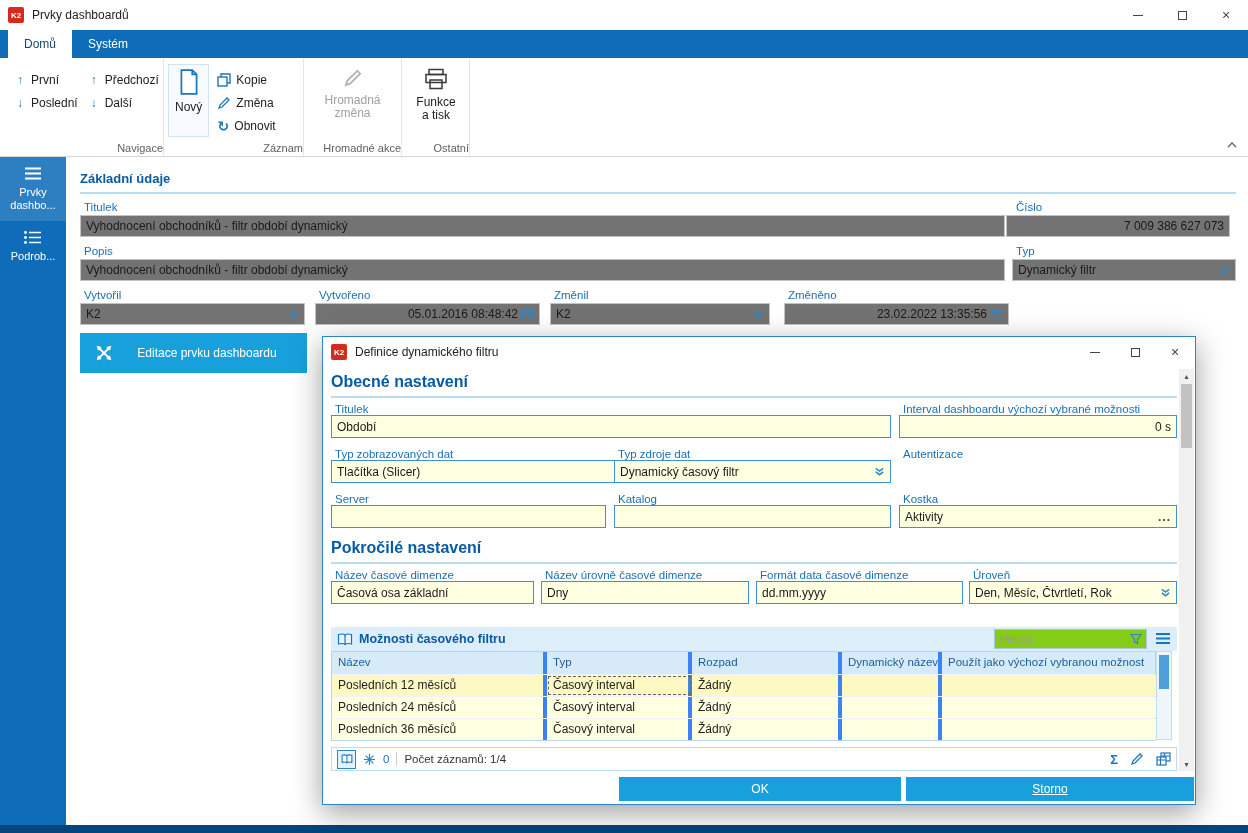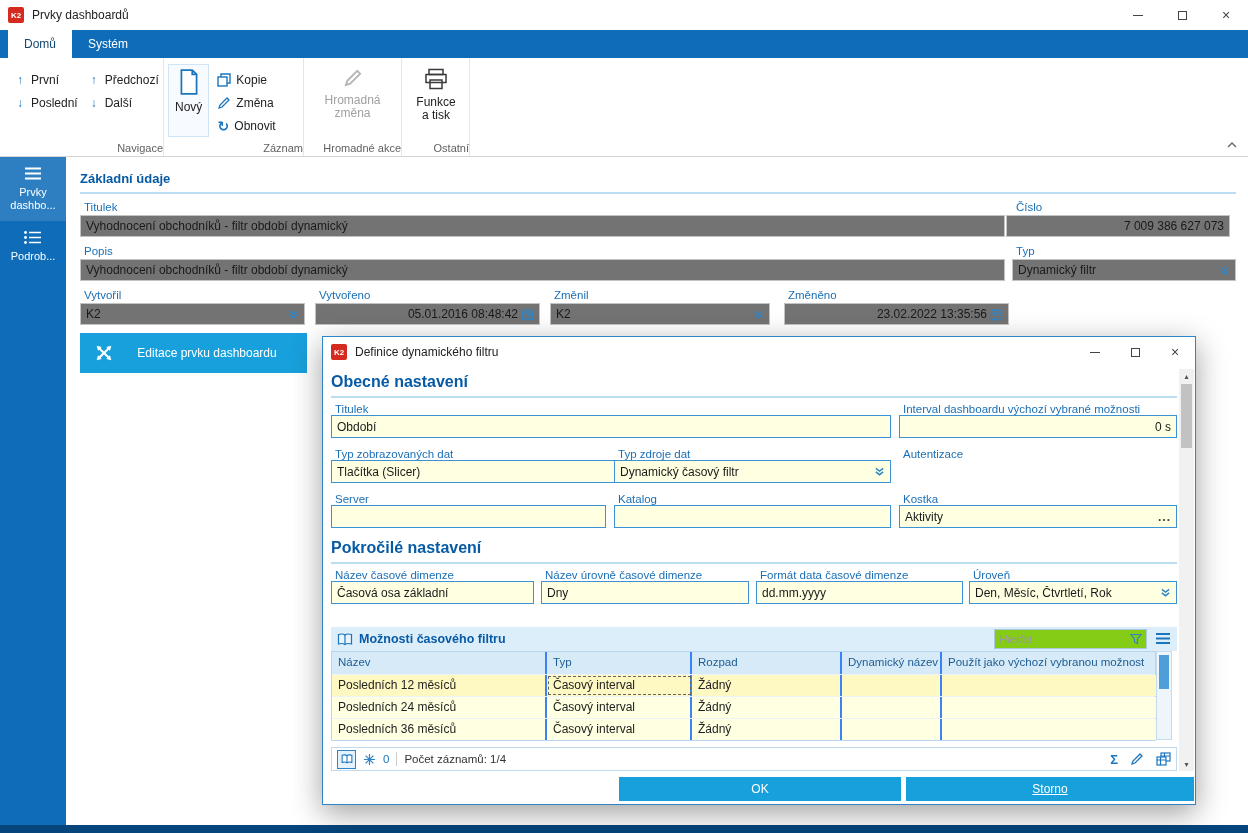--- a/index.html
+++ b/index.html
@@ -81,21 +81,21 @@
 
   .optbar{position:absolute;left:8px;top:260px;width:846px;height:24px;background:#ddeefb;display:flex;align-items:center;gap:6px;padding:0 6px}
   .optbar .ttl{font-weight:bold;color:var(--head);font-size:12.5px;white-space:nowrap}
   .search{position:absolute;right:30px;top:2px;width:153px;height:20px;background:#84cc16;border:1px solid #a9c7dd;display:flex;align-items:center;padding:0 4px;gap:3px}
   .search input{flex:1;min-width:0;border:0;outline:0;background:transparent;font-family:"Liberation Sans","DejaVu Sans",sans-serif;font-style:italic;font-size:11.5px;color:#555}
   .search input::placeholder{color:#9a9a9a;font-style:italic}
   .burger{position:absolute;right:6px;top:5px;display:flex}
 
   .tbl{position:absolute;left:8px;top:284px;width:825px;border:1px solid #b9d6ec}
   .trow{display:grid;grid-template-columns:215px 145px 150px 100px 215px;height:22px}
-  .trow>div{padding:0 6px;line-height:21px;font-size:12px;border-right:2px solid #3b82f6;overflow:hidden;white-space:nowrap}
+  .trow>div{padding:0 6px;line-height:21px;font-size:12px;border-right:4px solid #3b82f6;overflow:hidden;white-space:nowrap}
   .trow>div:last-child{border-right:0}
   .thead{background:#d6eaf8}
   .thead>div{color:#1e5d93;font-size:11.5px}
   .tdata{border-top:1px solid #edf3f8}
   .trsel>div{background:#fef9c3}
   .trcr>div{background:var(--cream)}
   .focuscell{outline:1px dashed #666;outline-offset:-2px}
   .tscroll{position:absolute;left:833px;top:284px;width:16px;height:89px;background:#eef5fb;border:1px solid #c3dcef}
   .tthumb{position:absolute;left:2px;top:3px;width:10px;height:34px;background:#4e9ed9}
 

